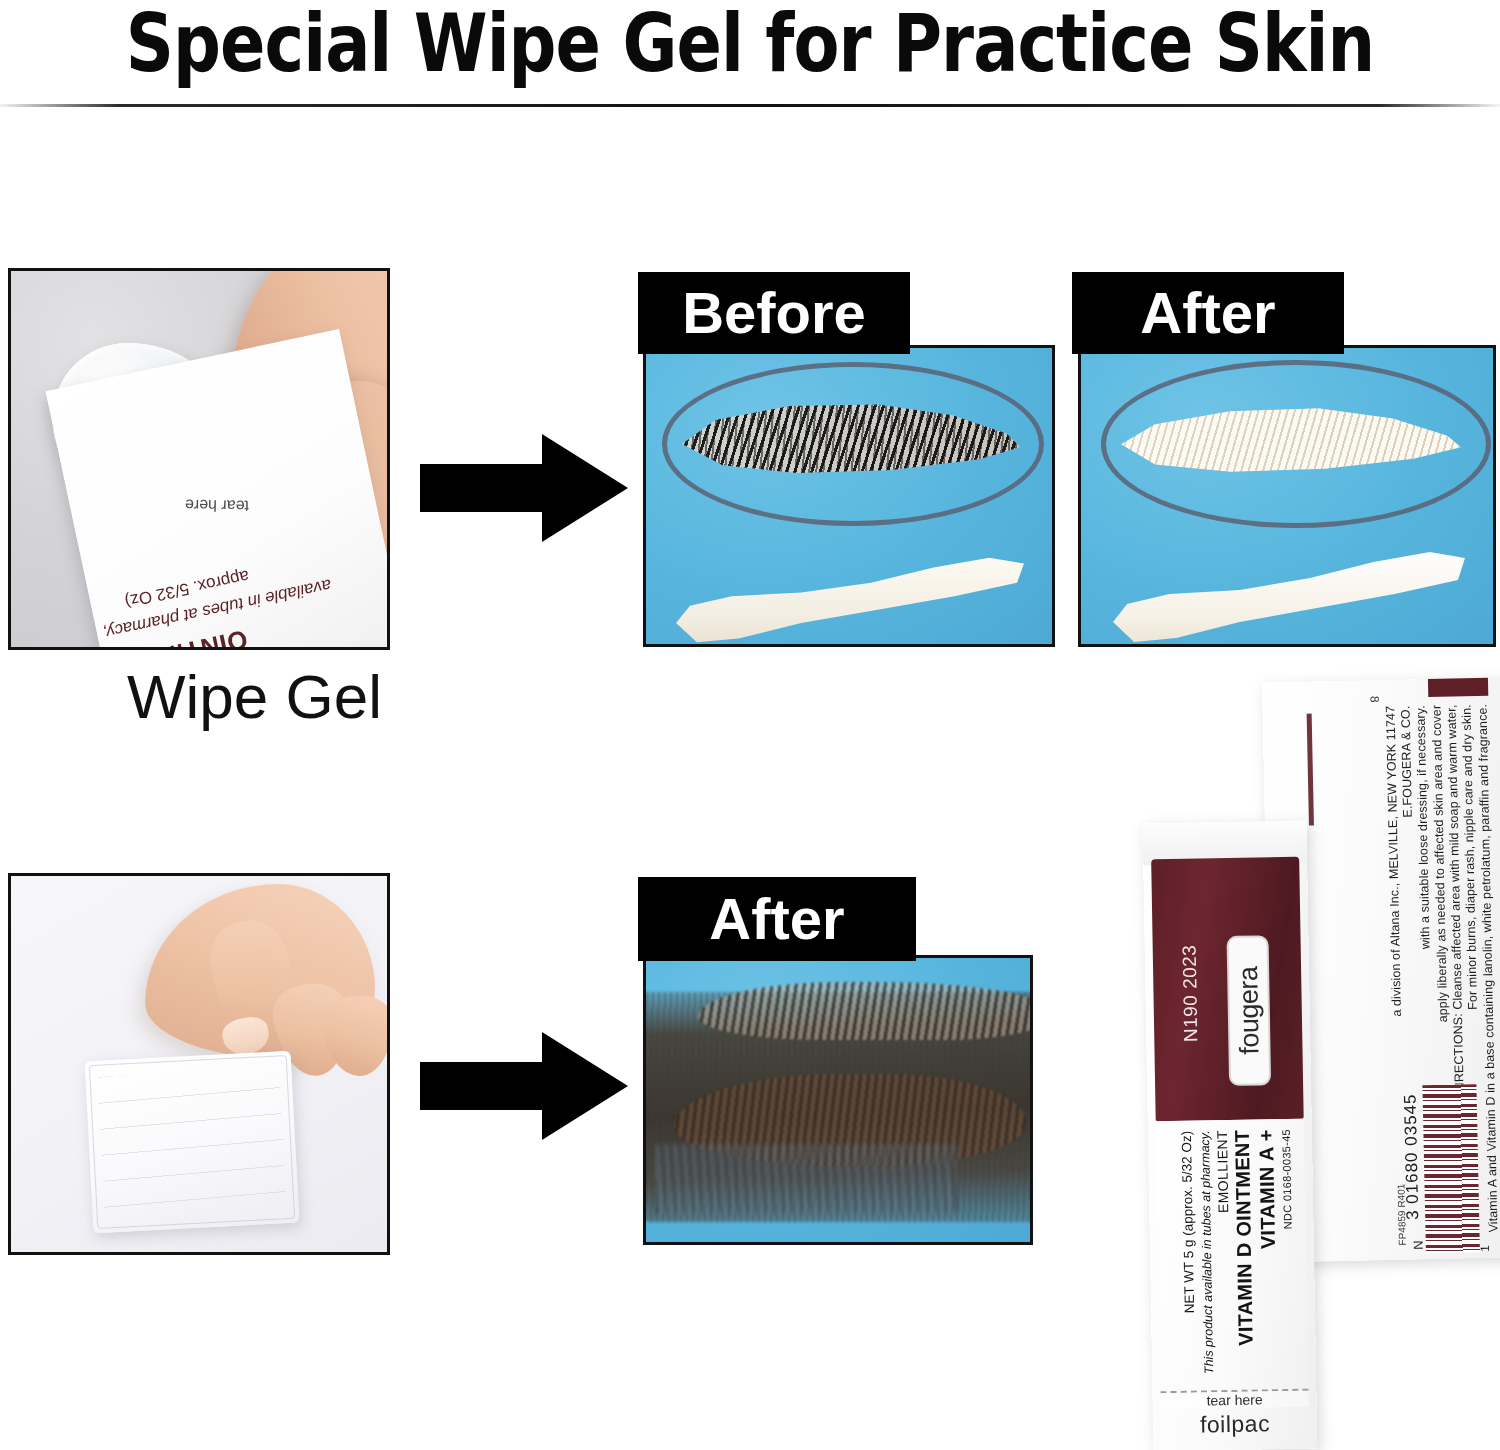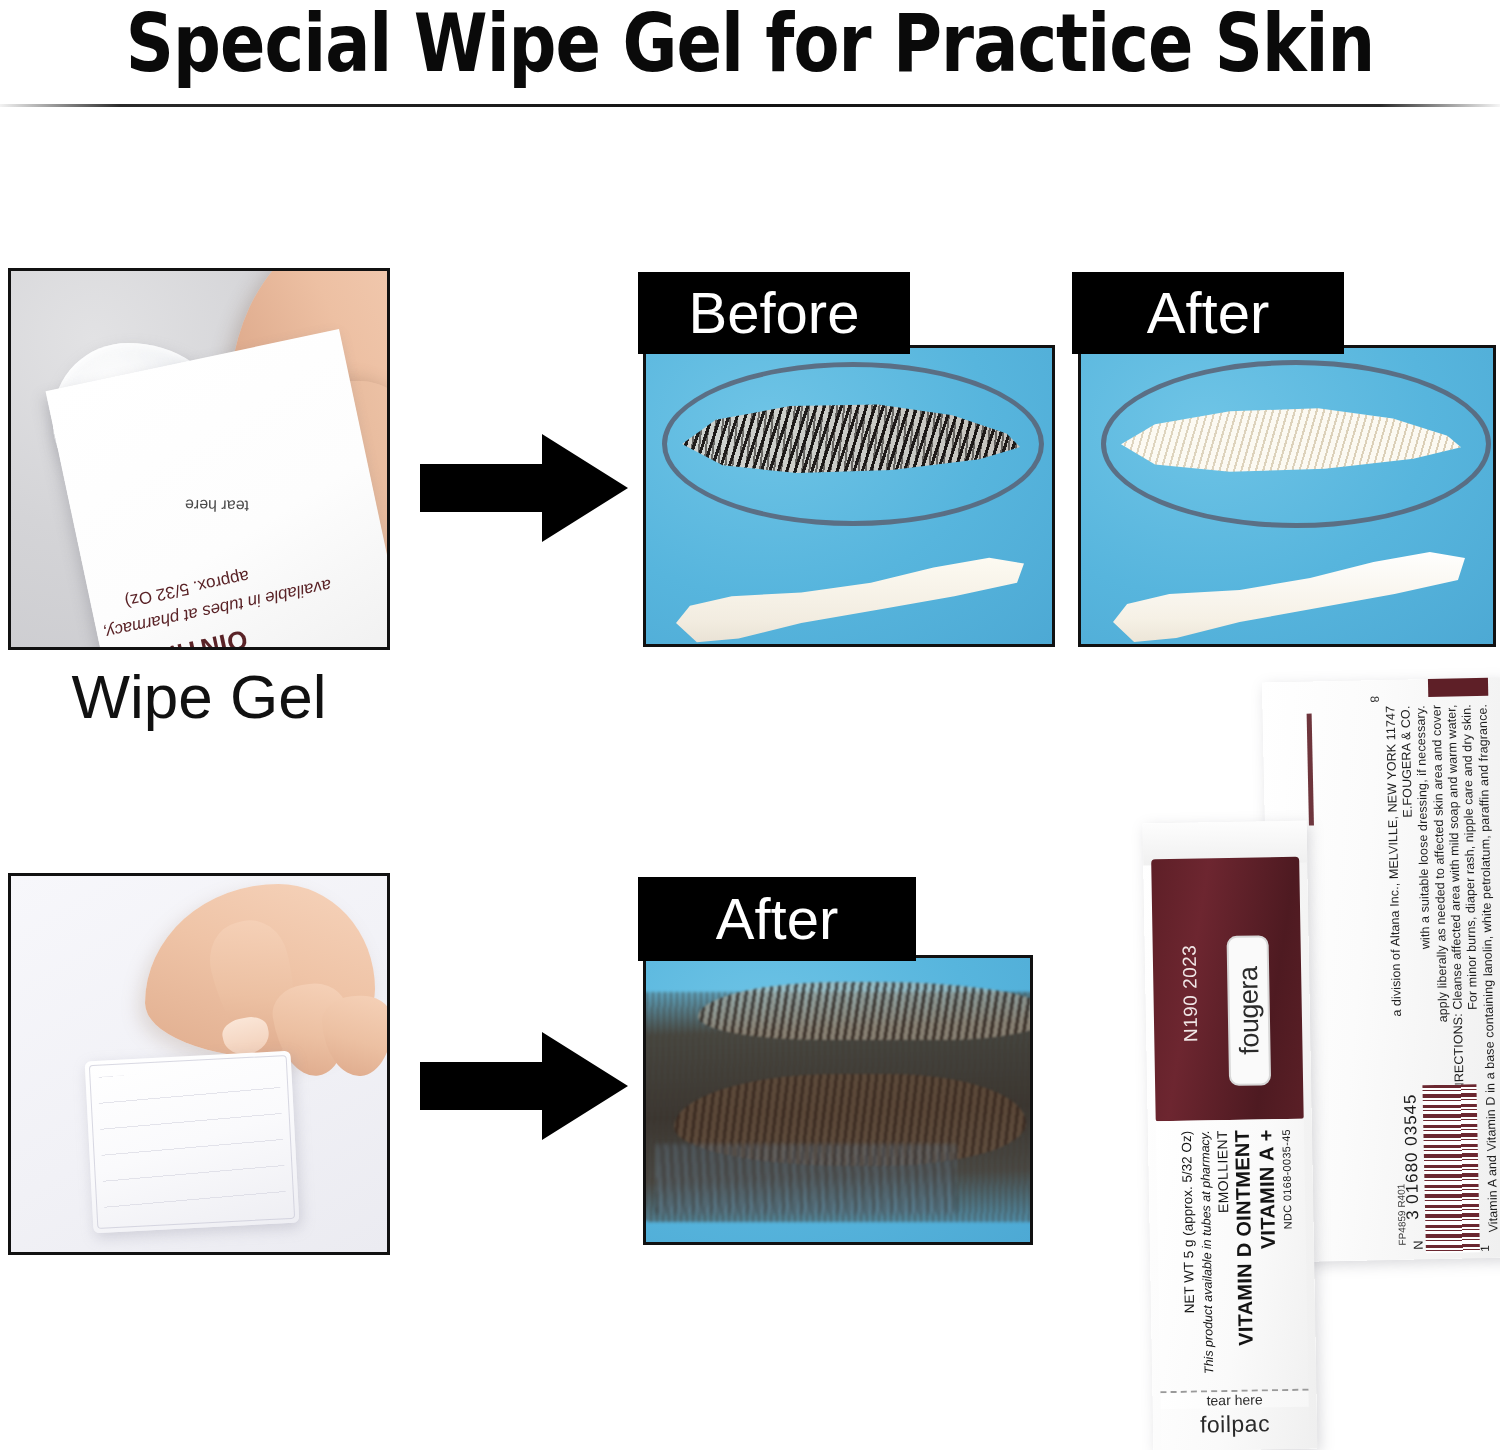--- a/index.html
+++ b/index.html
@@ -56,21 +56,21 @@
     inset: 0;
     overflow: hidden;
   }
 
   
   .label-chip {
     position: absolute;
     background: #000000;
     color: #ffffff;
     font-family: "Liberation Sans", sans-serif;
-    font-weight: normal;
+    font-weight: bold;
     font-size: 58px;
     line-height: 1;
     display: flex;
     align-items: center;
     justify-content: center;
     z-index: 20;
     letter-spacing: 0px;
   }
 
   
@@ -456,21 +456,21 @@
       <div class="gel-drip"></div>
       <div class="sachet">
         <span class="sachet-txt t-oint">OINTMENT</span>
         <span class="sachet-txt t-avail">available in tubes at pharmacy,</span>
         <span class="sachet-txt t-appr">approx. 5/32 Oz)</span>
         <span class="sachet-txt t-tear">tear here</span>
       </div>
     </div>
   </div>
 
-  <div class="caption" id="cap-wipegel" style="left:8px; top:660px; width:382px;">Wipe Gel</div>
+  <div class="caption" id="cap-wipegel" style="left:0; top:660px; width:382px;text-align:right;">Wipe Gel</div>
 
   <svg class="arrow" id="arrow-top" width="210" height="112" viewBox="0 0 210 112" style="left:420px; top:432px;">
     <polygon points="0,32 122,32 122,2 208,56 122,110 122,80 0,80" fill="#000000"></polygon>
   </svg>
 
   <div class="panel" id="photo-before" style="left:643px; top:345px; width:412px; height:302px;">
     <div class="panel-inner">
       <div class="skin-bg"></div>
       <div class="skin-ellipse" style="left:16px; top:14px; width:382px; height:164px;"></div>
       <div class="brow-dark"></div>

